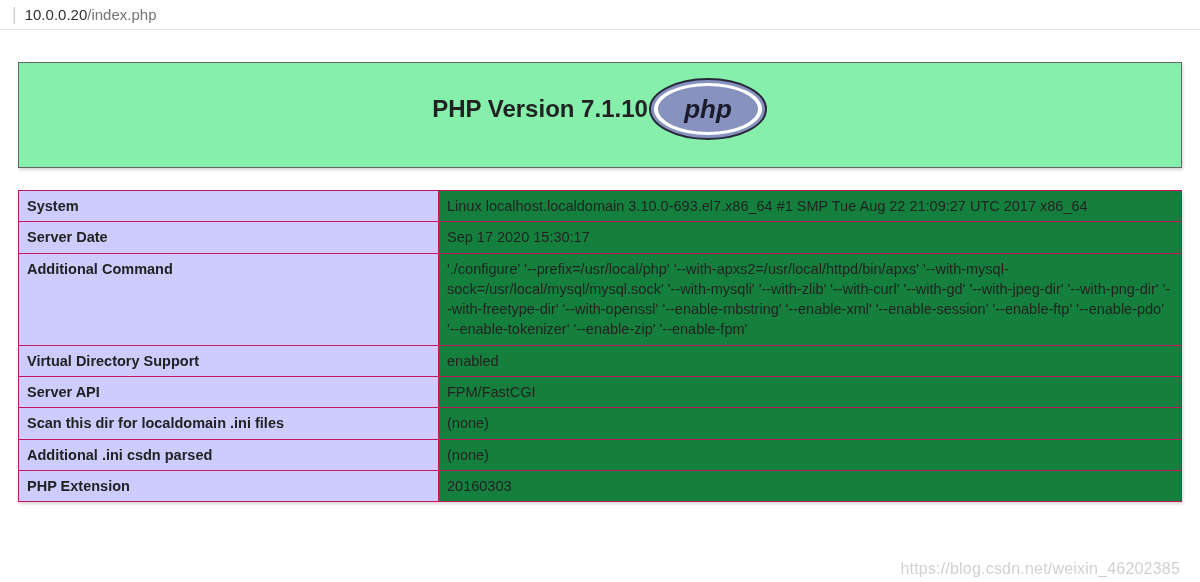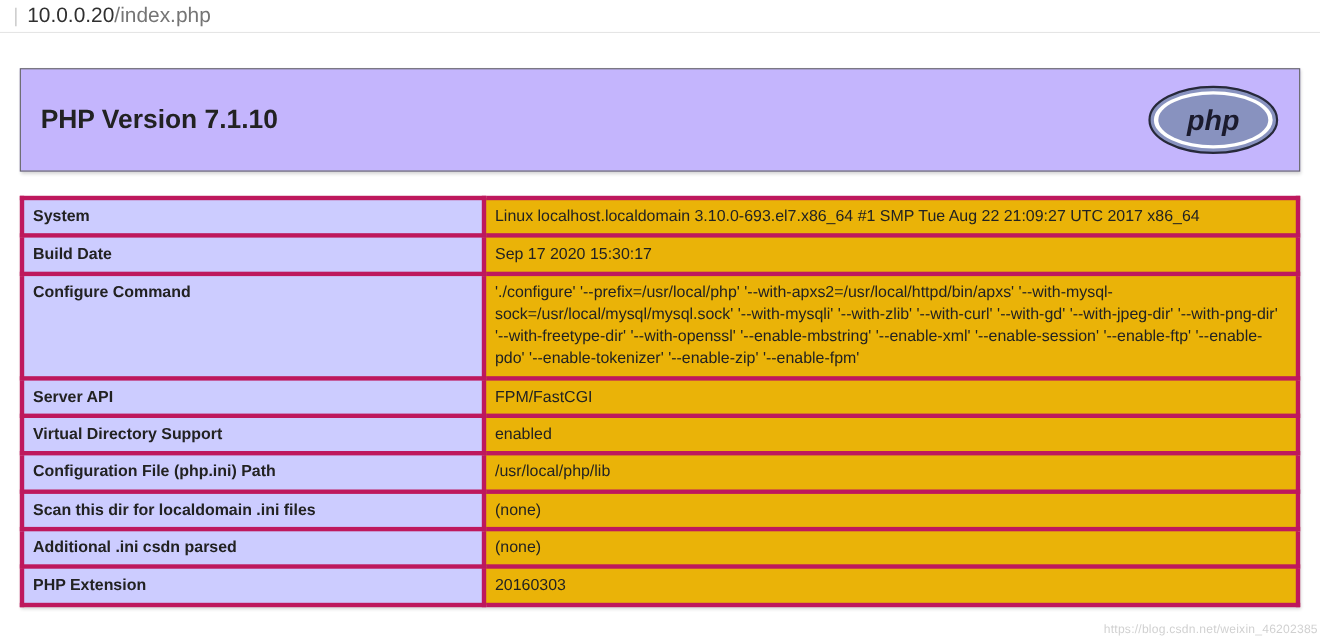--- a/index.html
+++ b/index.html
@@ -21,74 +21,74 @@
     color: #333333;
     background: #ffffff;
   }
   .url-bar .bar-divider {
     color: #cfcfcf;
     margin: 0 8px 0 4px;
     font-size: 18px;
     font-weight: 300;
   }
   .url-bar .url {
-    font-size: 19px;
+    font-size: 15px;
     color: #303030;
   }
   .url-bar .url .path { color: #757575; }
   .page {
     padding: 32px 18px 0 18px;
   }
   .header-box {
-    background: #c4b5fd;
+    background: #86efac;
     border: 1px solid #666666;
-    padding: 14px 18px 14px 18px;
+    padding: 14px 18px 26px 18px;
     display: flex;
     align-items: center;
-    justify-content: space-between;
+    justify-content: center;
     box-shadow: 1px 2px 3px rgba(0,0,0,.17);
   }
   .header-title {
     font-size: 24px;
     font-weight: 700;
     color: #222222;
   }
   .php-logo {
     width: 120px;
     height: 64px;
   }
   table.info {
     width: 100%;
     border-collapse: collapse;
     margin-top: 22px;
     font-size: 14.5px;
     box-shadow: 1px 2px 3px rgba(0,0,0,.17);
   }
   table.info td {
-    border: 4px solid #be185d;
+    border: 1px solid #be185d;
     padding: 5px 8px 5px 8px;
     vertical-align: top;
     line-height: 1.4;
   }
   table.info td.key {
     background: #CCCCFF;
     width: 420px;
     font-weight: 700;
     color: #222222;
   }
   table.info td.val {
-    background: #eab308;
+    background: #15803d;
     color: #222222;
     word-break: break-word;
   }
   .watermark {
     position: absolute;
     bottom: 4px;
-    right: 2px;
-    font-size: 11px;
+    right: 20px;
+    font-size: 16px;
     color: rgba(120,120,120,.35);
     letter-spacing: .2px;
   }
 </style>
 </head>
 <body>
 
 <div class="url-bar">
   <span class="bar-divider">|</span>
   <span class="url">
@@ -108,38 +108,34 @@
     </svg>
   </div>
 
   <table class="info">
     <tbody>
         <tr>
           <td class="key">System</td>
           <td class="val">Linux localhost.localdomain 3.10.0-693.el7.x86_64 #1 SMP Tue Aug 22 21:09:27 UTC 2017 x86_64</td>
         </tr>
         <tr>
-          <td class="key">Build Date</td>
+          <td class="key">Server Date</td>
           <td class="val">Sep 17 2020 15:30:17</td>
         </tr>
         <tr>
-          <td class="key">Configure Command</td>
+          <td class="key">Additional Command</td>
           <td class="val">'./configure' '--prefix=/usr/local/php' '--with-apxs2=/usr/local/httpd/bin/apxs' '--with-mysql-sock=/usr/local/mysql/mysql.sock' '--with-mysqli' '--with-zlib' '--with-curl' '--with-gd' '--with-jpeg-dir' '--with-png-dir' '--with-freetype-dir' '--with-openssl' '--enable-mbstring' '--enable-xml' '--enable-session' '--enable-ftp' '--enable-pdo' '--enable-tokenizer' '--enable-zip' '--enable-fpm'</td>
-        </tr>
-        <tr>
-          <td class="key">Server API</td>
-          <td class="val">FPM/FastCGI</td>
         </tr>
         <tr>
           <td class="key">Virtual Directory Support</td>
           <td class="val">enabled</td>
         </tr>
         <tr>
-          <td class="key">Configuration File (php.ini) Path</td>
-          <td class="val">/usr/local/php/lib</td>
+          <td class="key">Server API</td>
+          <td class="val">FPM/FastCGI</td>
         </tr>
         <tr>
           <td class="key">Scan this dir for localdomain .ini files</td>
           <td class="val">(none)</td>
         </tr>
         <tr>
           <td class="key">Additional .ini csdn parsed</td>
           <td class="val">(none)</td>
         </tr>
         <tr>

